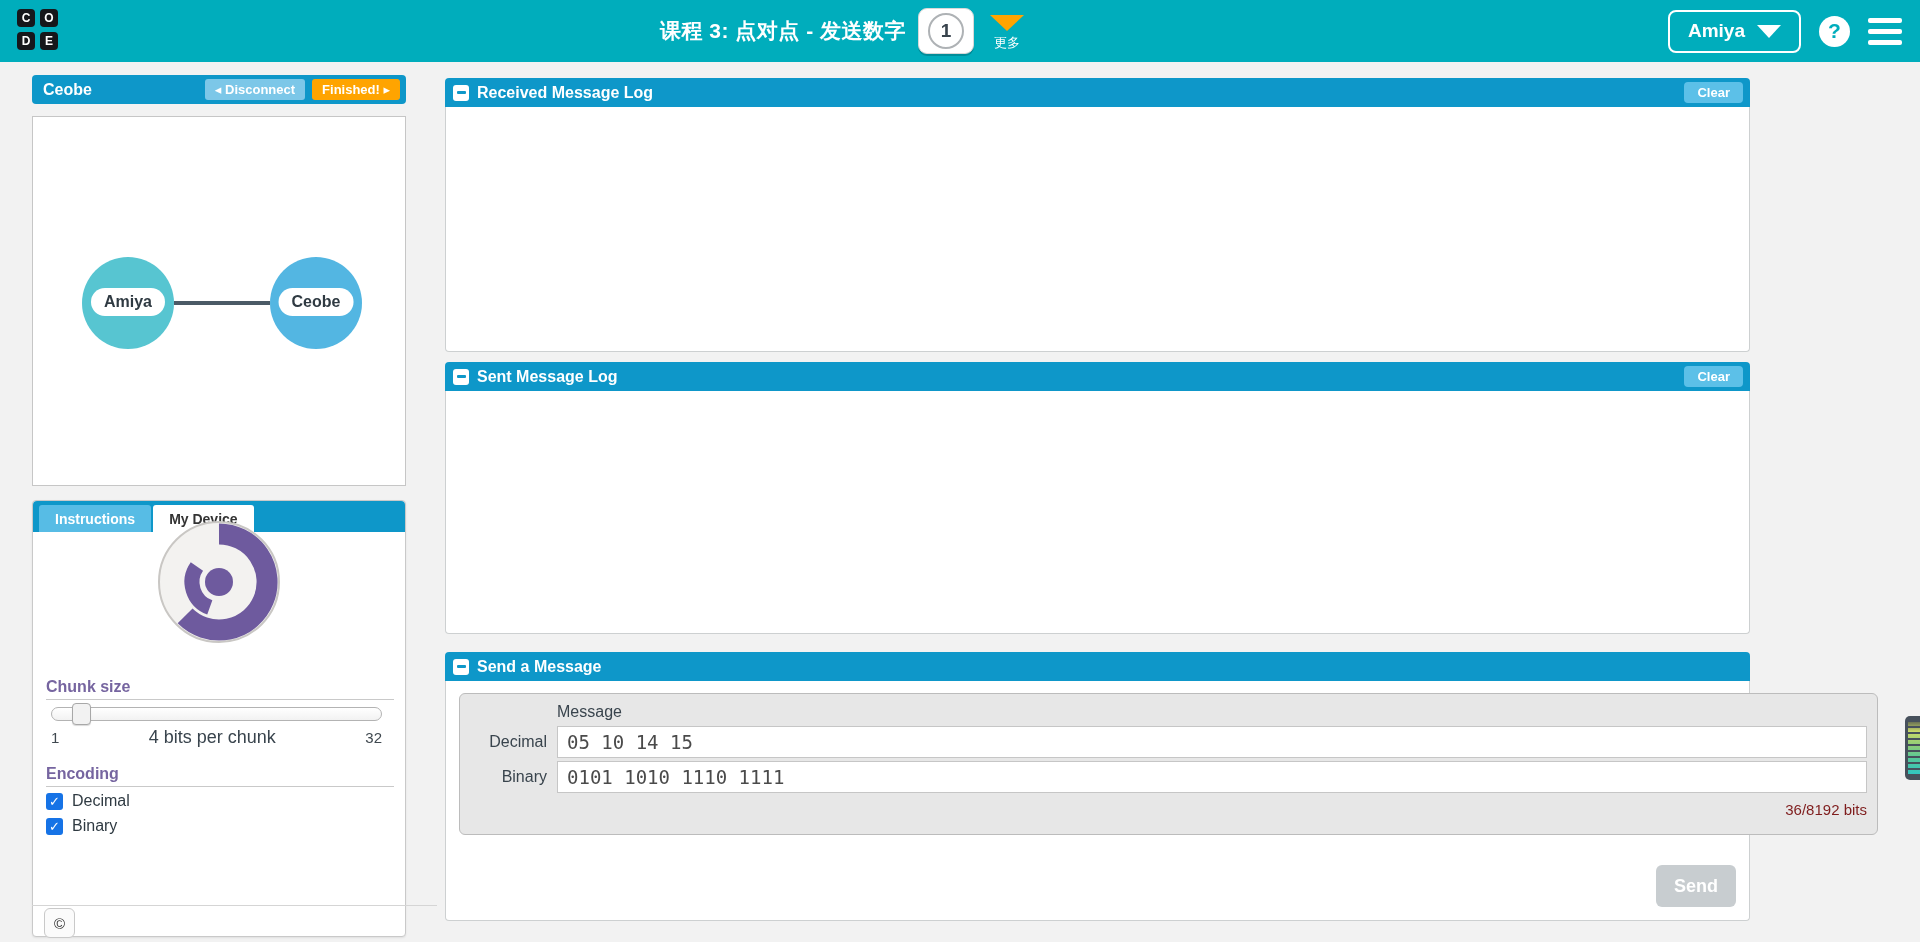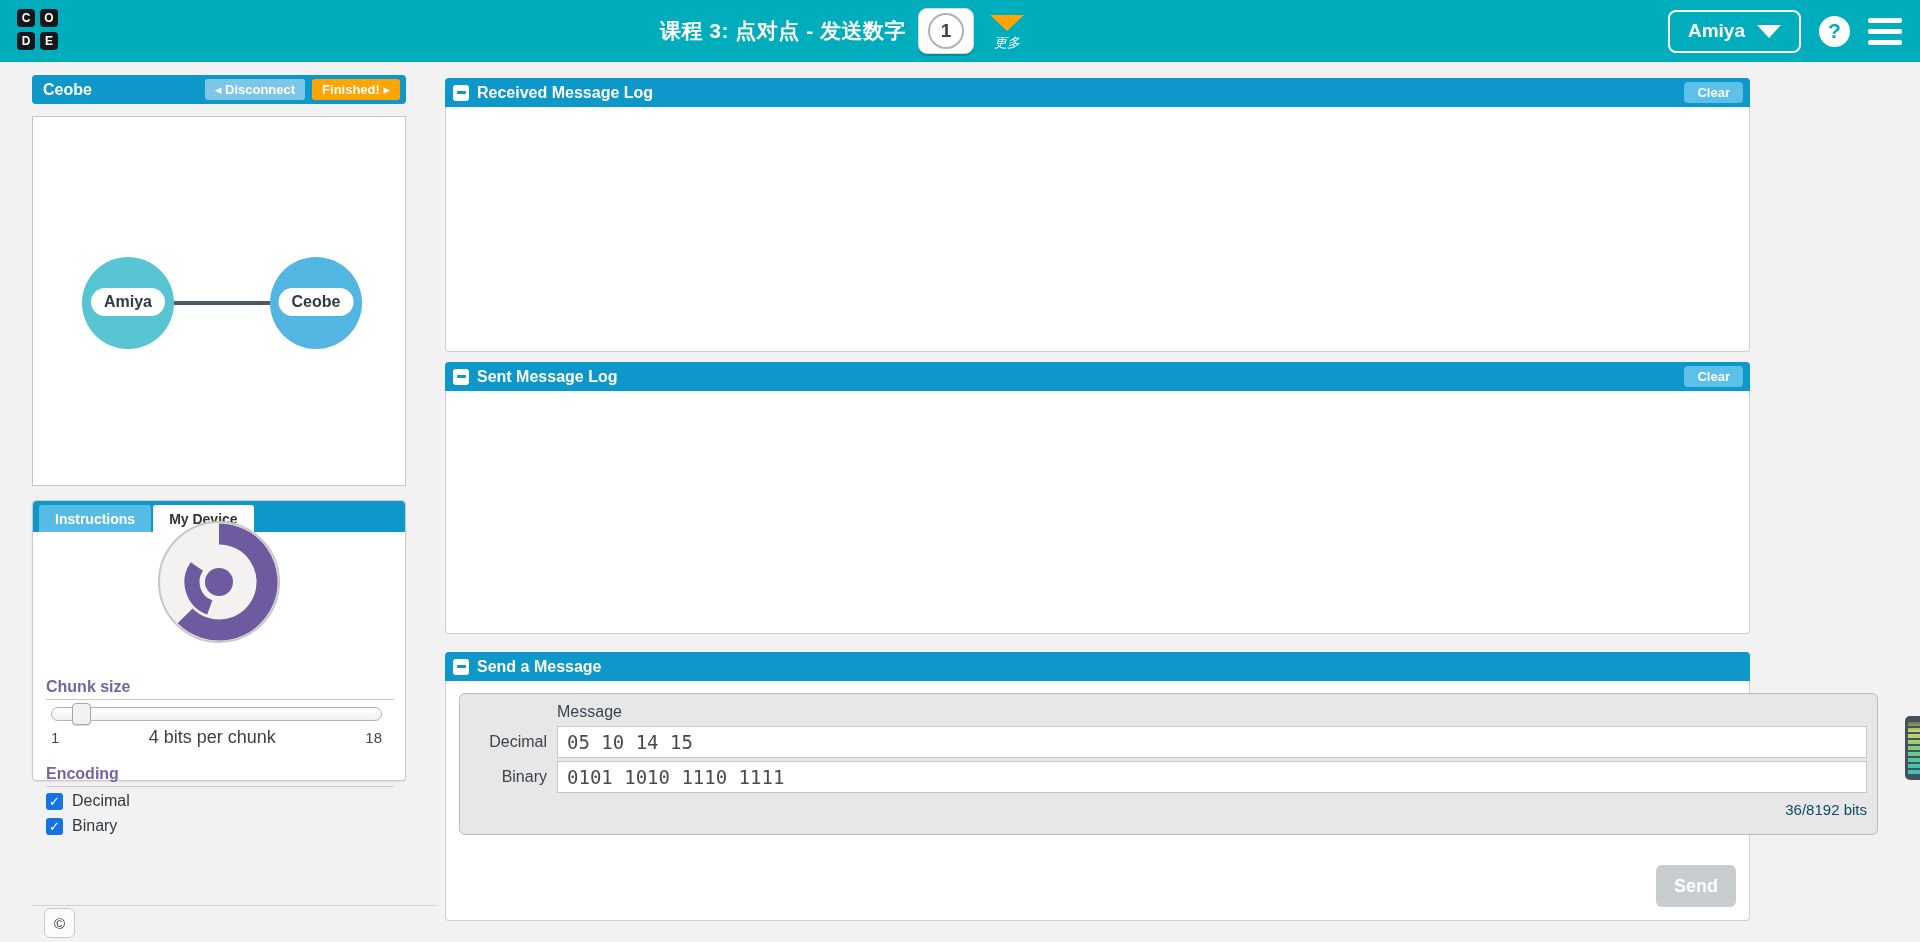--- a/index.html
+++ b/index.html
@@ -15,21 +15,21 @@
           display:grid; grid-template-columns:18px 18px; grid-template-rows:18px 18px; gap:5px; }
   .logo-tile { background:#16171b; border-radius:4px; color:#fff; font-weight:bold; font-size:12px;
                display:flex; align-items:center; justify-content:center; }
   .title-wrap { position:absolute; left:660px; top:0; height:62px; display:flex; align-items:center; }
   .app-title { color:#fff; font-size:21px; font-weight:700; letter-spacing:.5px; }
   .level-box { margin-left:12px; width:56px; height:46px; background:#fff; border:1px solid #d8d8d8;
                border-radius:9px; box-shadow:0 2px 0 rgba(0,0,0,.18); display:flex; align-items:center; justify-content:center; }
   .level-circle { width:36px; height:36px; border:2px solid #aeb2b5; border-radius:50%;
                   display:flex; align-items:center; justify-content:center;
                   color:#39444d; font-size:19px; font-weight:bold; }
-  .more-wrap { margin-left:16px; display:flex; flex-direction:column; align-items:center; margin-top:4px;font-style:italic; }
+  .more-wrap { margin-left:16px; display:flex; flex-direction:column; align-items:center; margin-top:4px; }
   .more-tri { width:0; height:0; border-left:17px solid transparent; border-right:17px solid transparent;
               border-top:16px solid #ffa400; }
   .more-label { color:#fff; font-size:13px; margin-top:3px; }
   .hdr-right { position:absolute; right:18px; top:0; height:62px; display:flex; align-items:center; gap:18px; }
   .user-btn { display:flex; align-items:center; gap:12px; background:transparent; border:2px solid #fff;
               border-radius:8px; height:43px; padding:0 18px; color:#fff; font-size:19px; font-weight:bold; cursor:pointer;
               font-family:inherit; }
   .dd-tri { width:0; height:0; border-left:12px solid transparent; border-right:12px solid transparent;
             border-top:13px solid #fff; }
   .help-circle { width:31px; height:31px; background:#fff; border-radius:50%; color:#00adbc;
@@ -48,21 +48,21 @@
 
   .network-box { position:absolute; left:32px; top:116px; width:374px; height:370px;
                  background:#fff; border:1px solid #c6c6c6; }
   .net-node { position:absolute; border-radius:50%; width:92px; height:92px; }
   .node-amiya { left:49px; top:140px; background:#57c5d1; }
   .node-ceobe { left:237px; top:140px; background:#53b6e2; }
   .net-line { position:absolute; left:141px; top:184px; width:96px; height:4px; background:#4b5a66; }
   .net-pill { position:absolute; top:31px; left:50%; transform:translateX(-50%); background:#fff;
               border-radius:16px; padding:5px 13px; font-size:16px; font-weight:600; color:#2f3a42; white-space:nowrap; }
 
-  .device-panel { position:absolute; left:32px; top:500px; width:374px; height:281px;
+  .device-panel { position:absolute; left:32px; top:500px; width:374px; height:437px;
                   background:#fff; border:1px solid #c9c9c9; border-radius:4px;
                   box-shadow:0 1px 2px rgba(0,0,0,.08); }
   .tab-bar { position:absolute; left:0; top:0; width:100%; height:31px; background:#0e97c9;
              border-radius:4px 4px 0 0; display:flex; align-items:flex-end; padding-left:6px; }
   .tab { height:27px; padding:0 16px; display:flex; align-items:center; font-size:14px; font-weight:bold;
          border-radius:3px 3px 0 0; cursor:pointer; }
   .tab-inactive { background:#57bce5; color:#fff; }
   .tab-active { background:#fff; color:#333; margin-left:2px; }
 
   .spinner-wrap { position:absolute; left:50%; top:19px; transform:translateX(-50%); }
@@ -112,21 +112,21 @@
 
   .msg-box { position:absolute; left:13px; top:12px; width:1419px; height:142px; background:#e7e7e7;
              border:1px solid #bcbcbc; border-radius:6px; overflow:hidden; }
   .mrow { display:flex; align-items:center; }
   .mrow-head { margin-top:7px; height:22px; }
   .mlabel { width:97px; text-align:right; padding-right:10px; font-size:16px; color:#39444d; }
   .mhead { font-size:16px; color:#39444d; }
   .mrow-input { margin-top:3px; }
   .msg-input { flex:1; margin-right:10px; height:32px; border:1px solid #c6c6c6; background:#fff;
                font-family:"DejaVu Sans Mono",monospace; font-size:19px; color:#4a4a4a; padding:0 9px; }
-  .bits-counter { text-align:right; margin:8px 10px 0 0; color:#0c4a6e; font-size:15px; }
+  .bits-counter { text-align:right; margin:8px 10px 0 0; color:#7f1d1d; font-size:15px; }
   .btn-send { position:absolute; right:13px; bottom:13px; width:80px; height:42px; background:#c8cdd0;
               border:none; border-radius:6px; color:#fff; font-size:18px; font-weight:bold; cursor:default; font-family:inherit; }
 
   
   .edge-widget { position:absolute; left:1905px; top:716px; width:15px; height:64px;
                  background:#47515c; border-radius:5px 0 0 5px; }
   .edge-stripes { position:absolute; left:3px; top:6px; width:12px; height:52px;
                   background-image:
                     repeating-linear-gradient(180deg, rgba(71,81,92,0) 0 4px, #47515c 4px 6px),
                     linear-gradient(180deg, #6b7355 0%, #c9d96a 18%, #8ecd78 45%, #52c79c 72%, #32c5c0 100%); }
@@ -196,21 +196,21 @@
     </svg>
   </div>
 
   <div class="section-heading heading-chunk">Chunk size</div>
   <div class="slider-track">
     <div class="slider-thumb"></div>
   </div>
   <div class="slider-labels">
     <span class="slider-min">1</span>
     <span class="slider-value">4 bits per chunk</span>
-    <span class="slider-max">18</span>
+    <span class="slider-max">32</span>
   </div>
 
   <div class="section-heading heading-encoding">Encoding</div>
   <div class="enc-row enc-row-1">
     <span class="checkbox"></span>
     <span class="enc-label">Decimal</span>
   </div>
   <div class="enc-row enc-row-2">
     <span class="checkbox"></span>
     <span class="enc-label">Binary</span>

